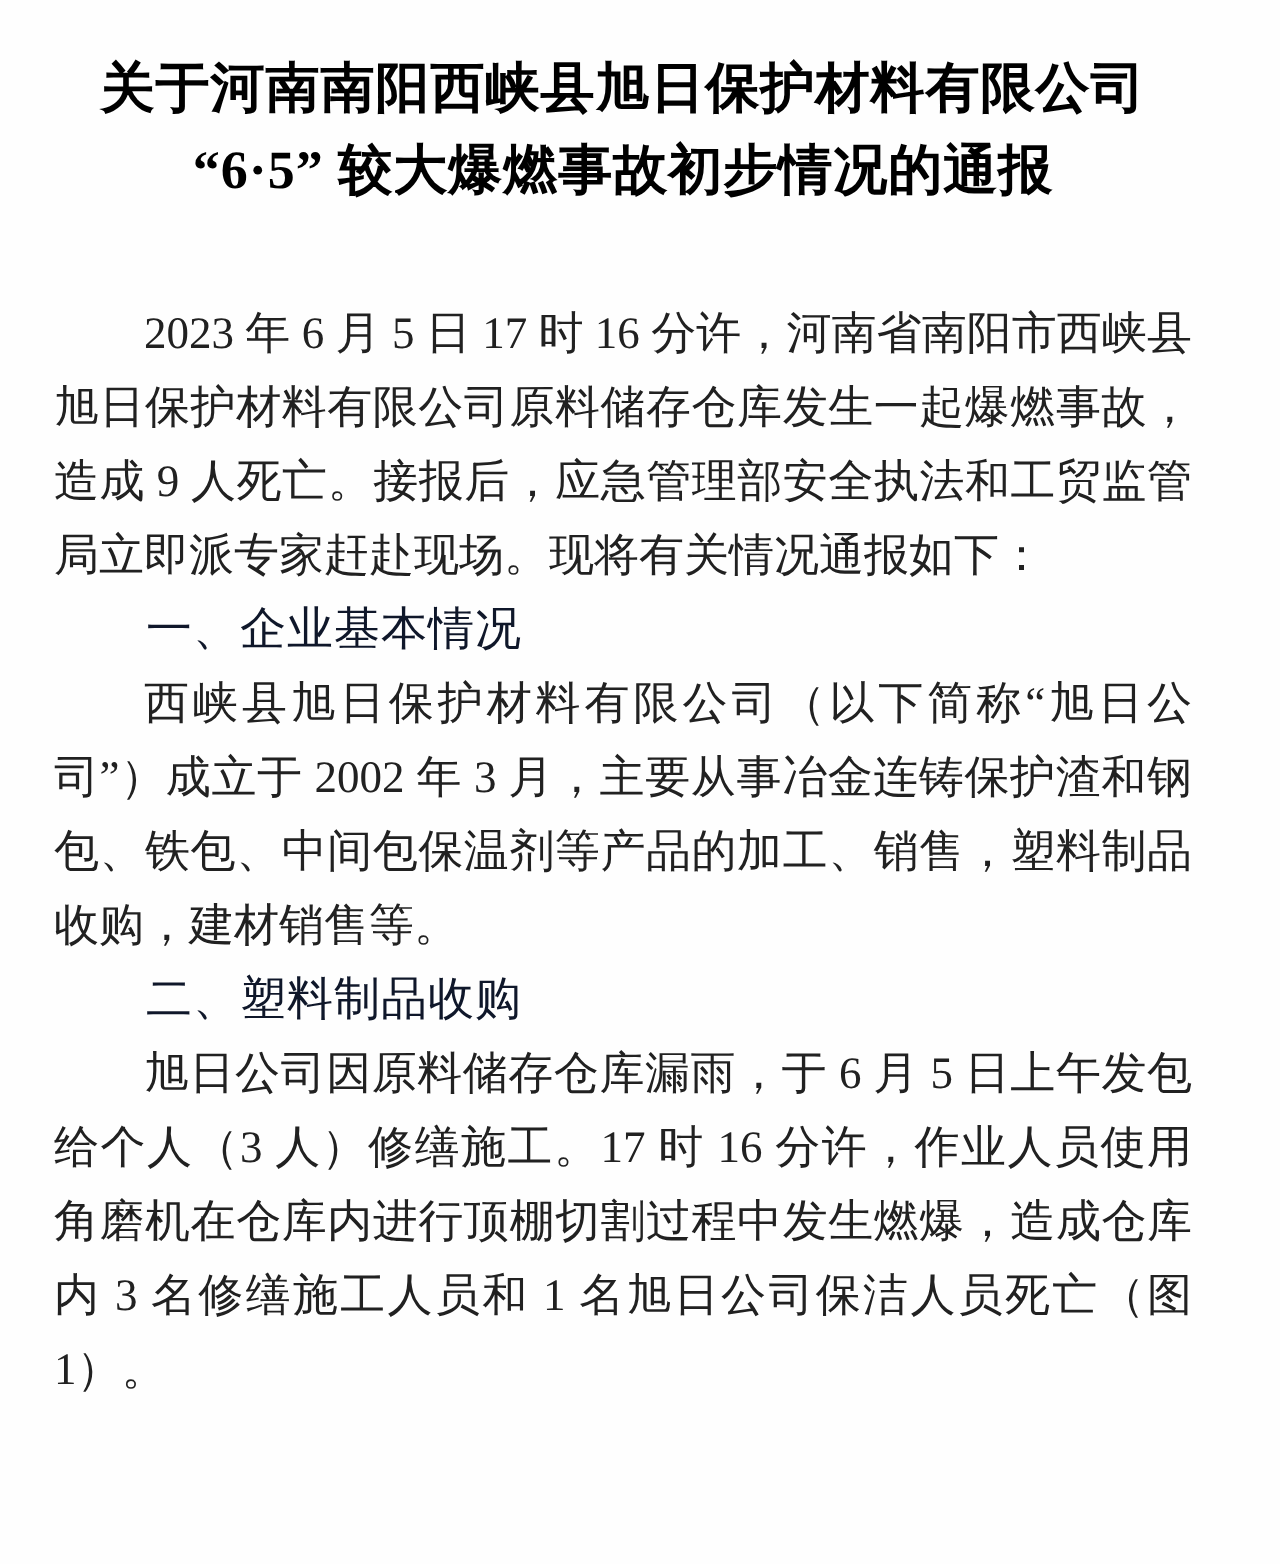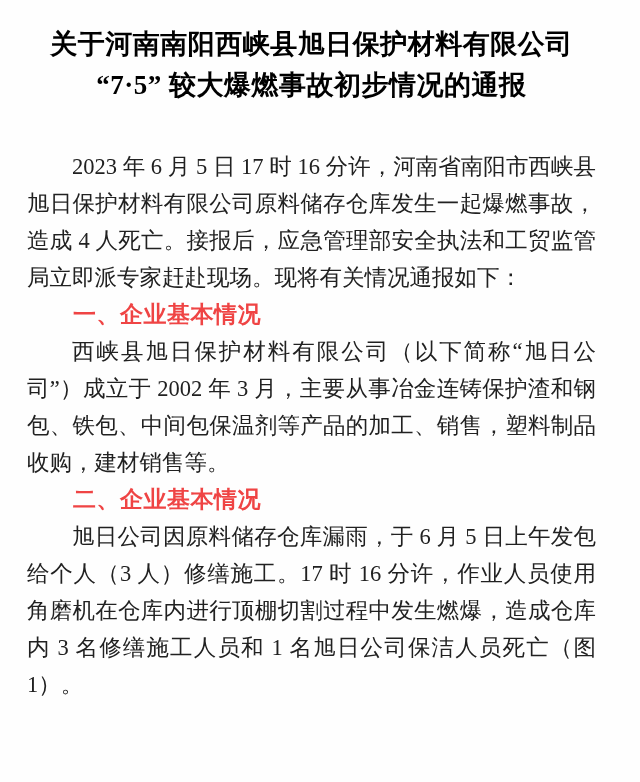--- a/index.html
+++ b/index.html
@@ -40,43 +40,43 @@
     text-align: justify;
     color: #212121;
   }
   .doc-body h2 {
     margin: 0;
     font-size: 23px;
     line-height: 37px;
     text-indent: 2em;
     text-align: left;
     font-family: "Liberation Sans", sans-serif;
-    font-weight: 700;
-    color: #ef4444;
+    font-weight: 400;
+    color: #0f172a;
     letter-spacing: 0.5px;
   }
 </style>
 </head>
 <body>
 
 <div class="page">
 
   <h1 class="doc-title">
     <span class="title-line">关于河南南阳西峡县旭日保护材料有限公司</span>
-    <span class="title-line">“7·5” 较大爆燃事故初步情况的通报</span>
+    <span class="title-line">“6·5” 较大爆燃事故初步情况的通报</span>
   </h1>
 
   <div class="doc-body">
 
-    <p>2023 年 6 月 5 日 17 时 16 分许，河南省南阳市西峡县旭日保护材料有限公司原料储存仓库发生一起爆燃事故，造成 4 人死亡。接报后，应急管理部安全执法和工贸监管局立即派专家赶赴现场。现将有关情况通报如下：</p>
+    <p>2023 年 6 月 5 日 17 时 16 分许，河南省南阳市西峡县旭日保护材料有限公司原料储存仓库发生一起爆燃事故，造成 9 人死亡。接报后，应急管理部安全执法和工贸监管局立即派专家赶赴现场。现将有关情况通报如下：</p>
 
     <h2>一、企业基本情况</h2>
 
     <p>西峡县旭日保护材料有限公司（以下简称“旭日公司”）成立于 2002 年 3 月，主要从事冶金连铸保护渣和钢包、铁包、中间包保温剂等产品的加工、销售，塑料制品收购，建材销售等。</p>
 
 
-    <h2>二、企业基本情况</h2>
+    <h2>二、塑料制品收购</h2>
 
     <p>旭日公司因原料储存仓库漏雨，于 6 月 5 日上午发包给个人（3 人）修缮施工。17 时 16 分许，作业人员使用角磨机在仓库内进行顶棚切割过程中发生燃爆，造成仓库内 3 名修缮施工人员和 1 名旭日公司保洁人员死亡（图 1）。</p>
 
   </div>
 
 </div>
 
 </body></html>

